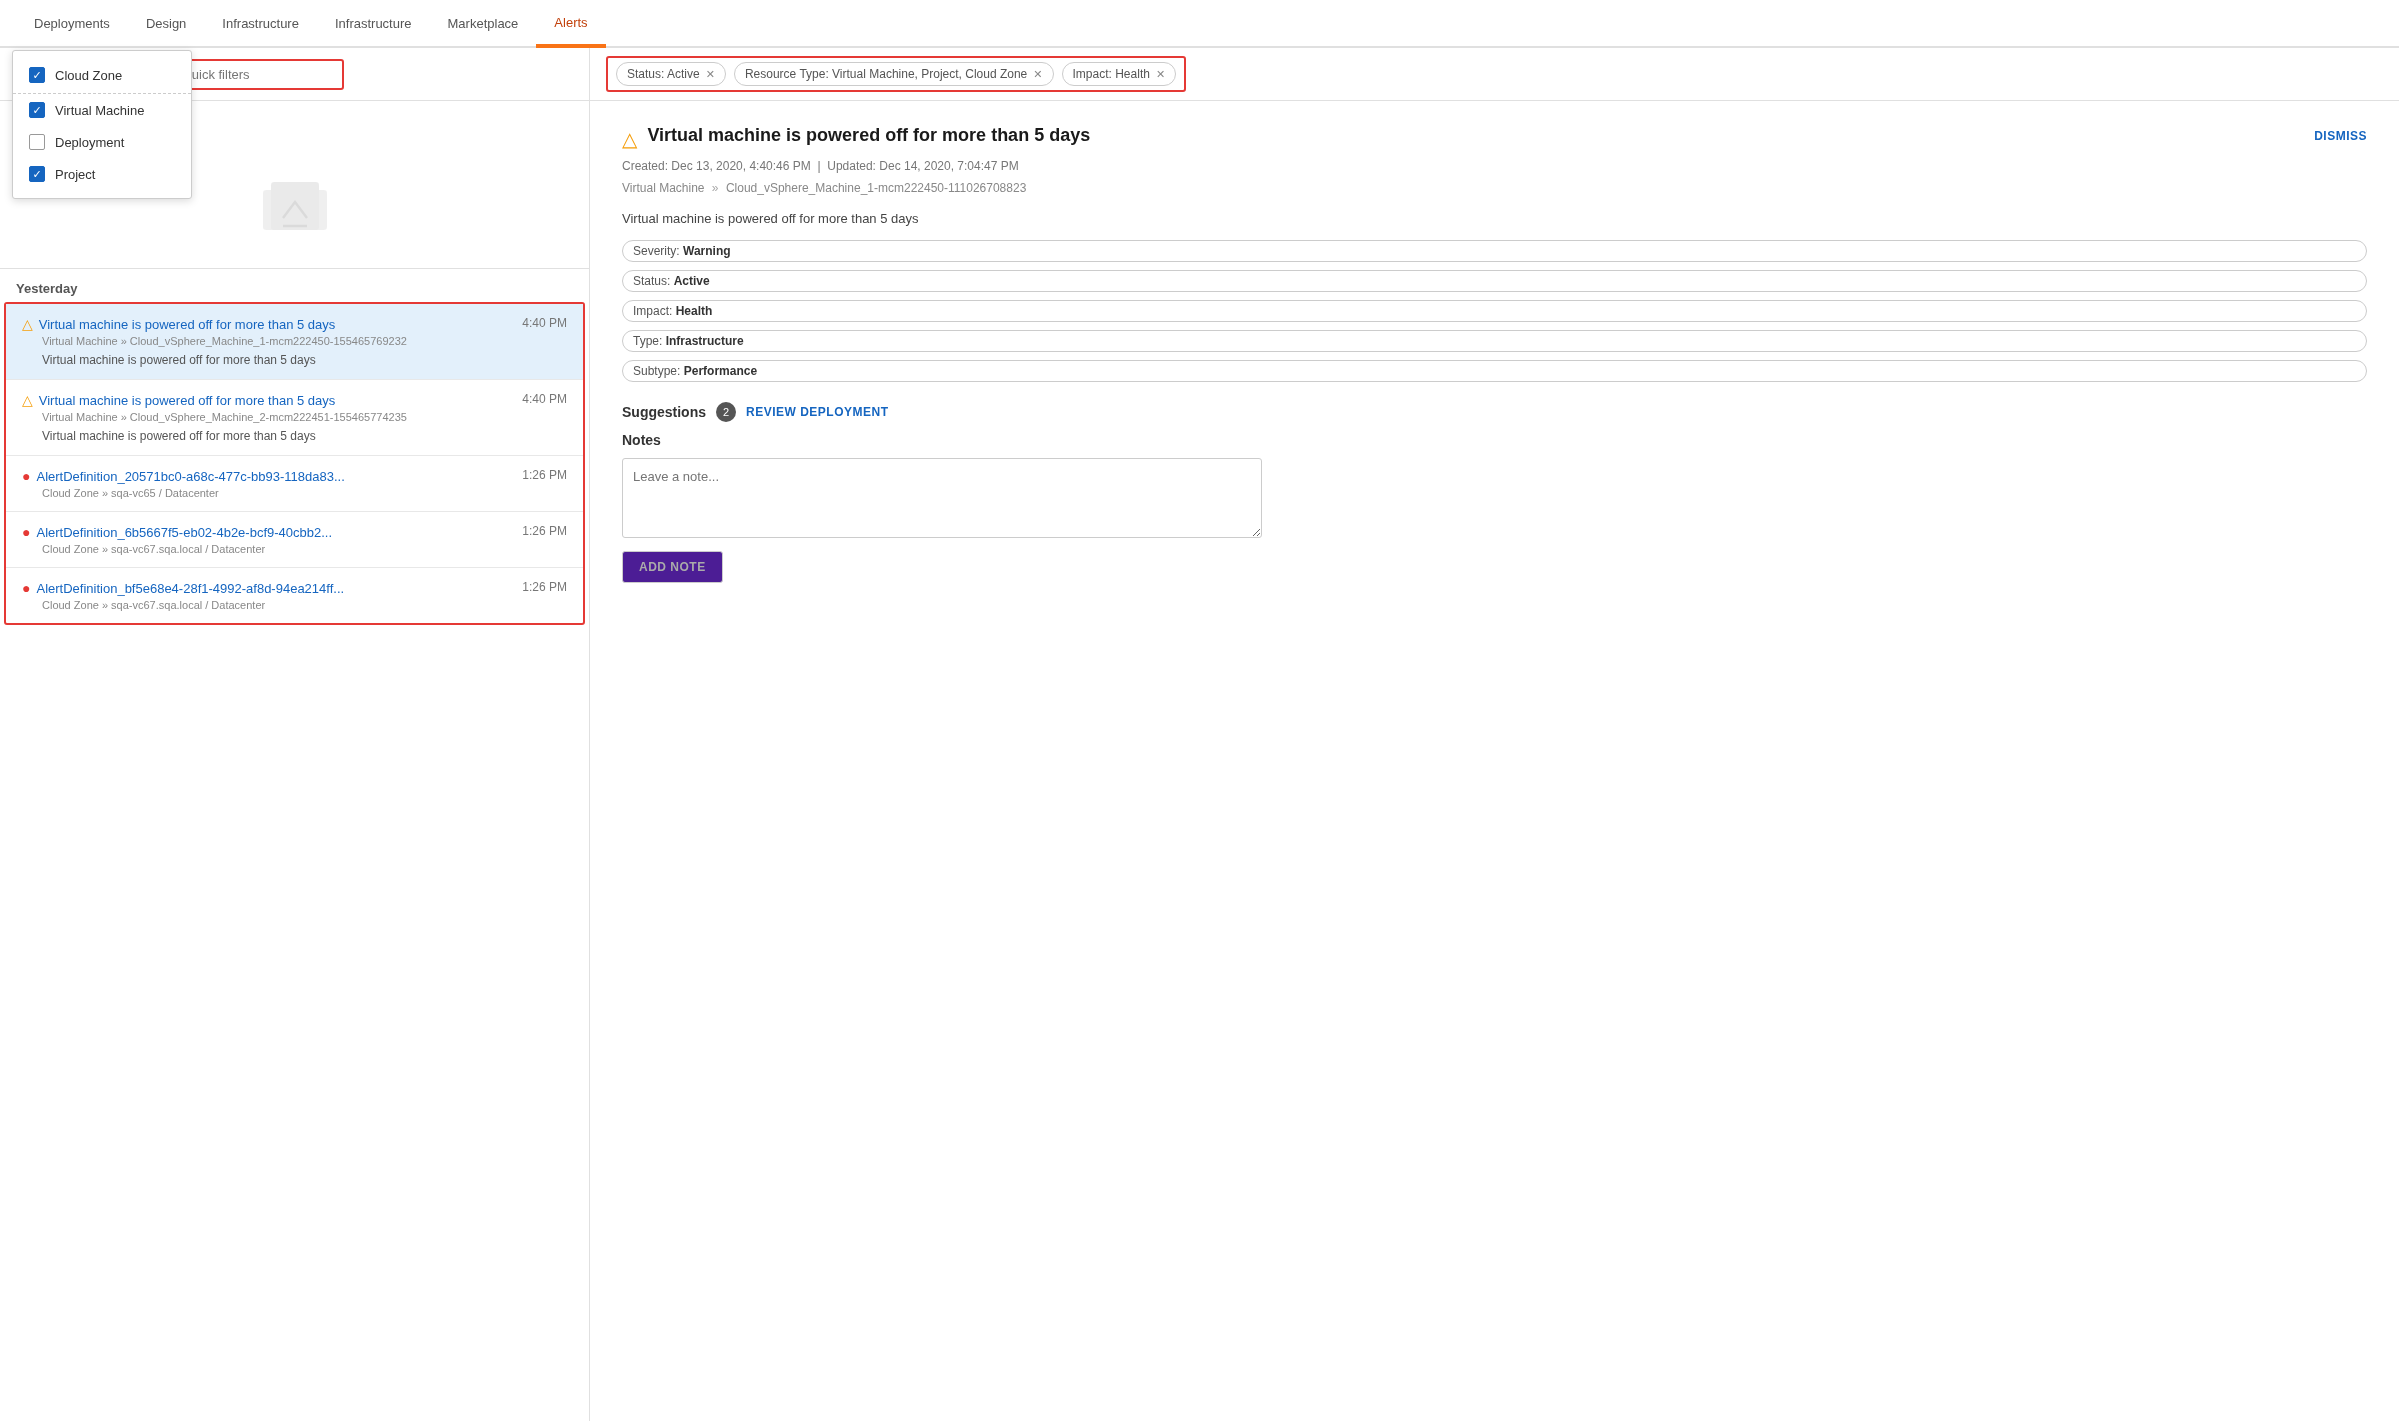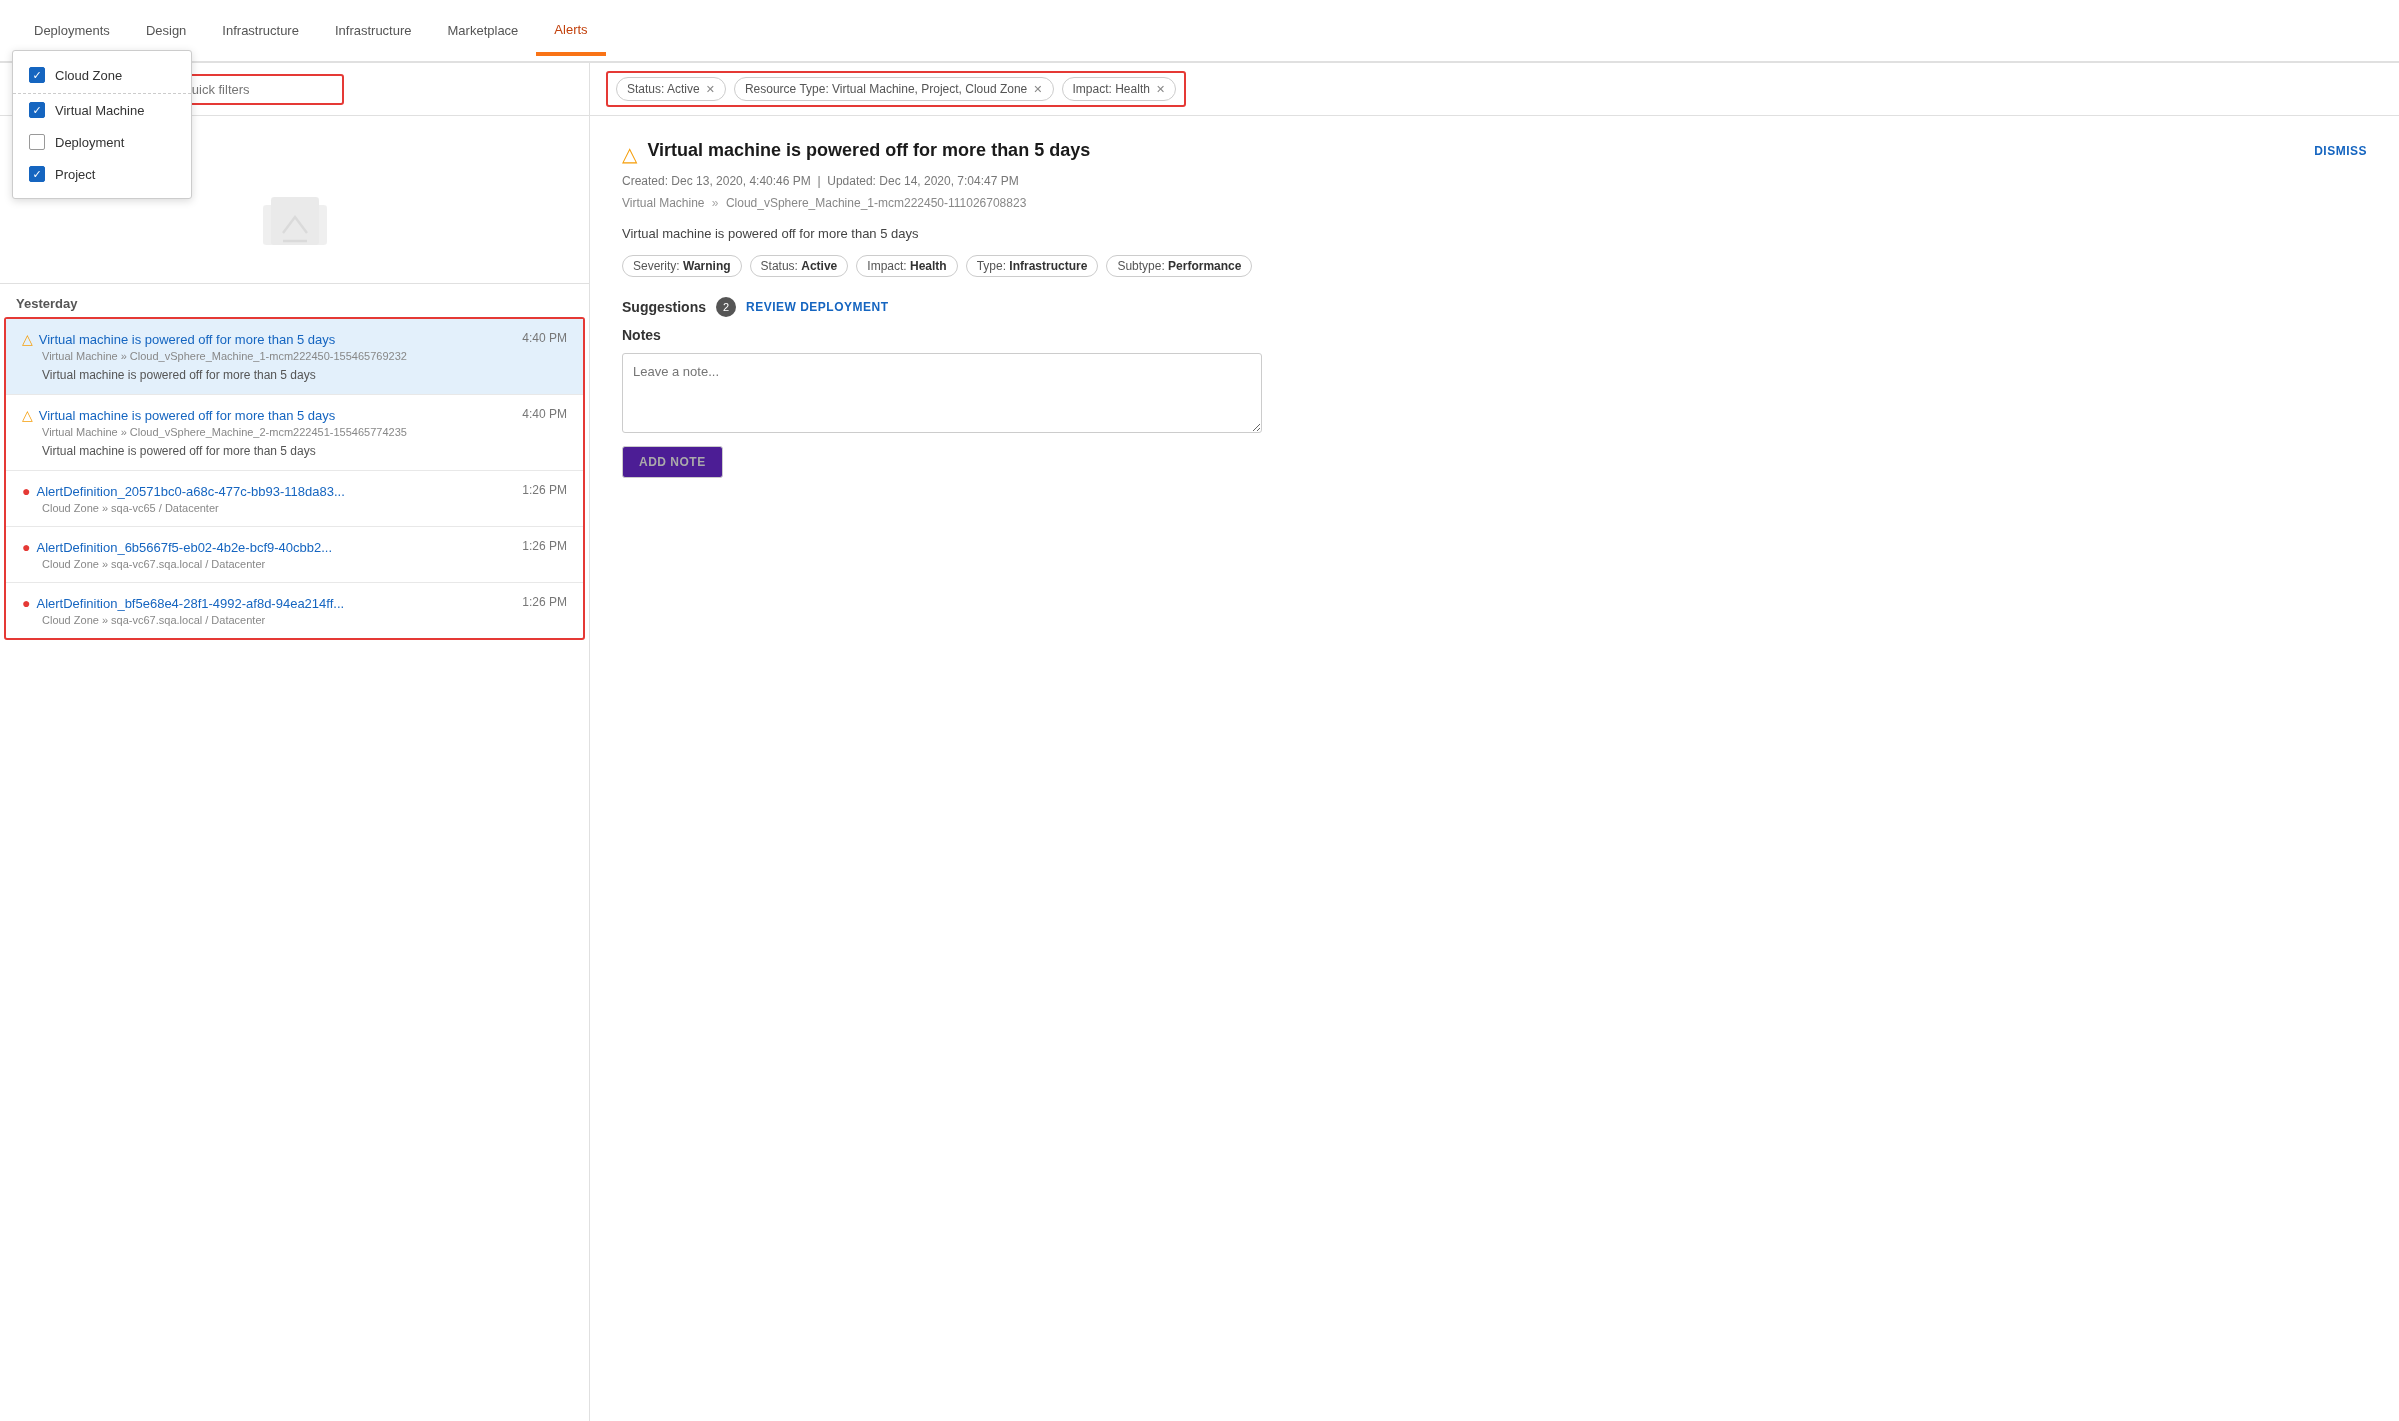--- a/index.html
+++ b/index.html
@@ -4,21 +4,21 @@
   <style>
     * { box-sizing: border-box; margin: 0; padding: 0; }
     body { font-family: 'Helvetica Neue', Arial, sans-serif; font-size: 13px; color: #333; background: #fff; overflow: hidden; }
 
     
     .top-nav {
       display: flex;
       align-items: center;
       border-bottom: 2px solid #e0e0e0;
       padding: 0 16px;
-      height: 63px;
+      height: 48px;
       background: #fff;
     }
     .top-nav a {
       text-decoration: none;
       color: #555;
       padding: 0 18px;
       height: 48px;
       display: flex;
       align-items: center;
       font-size: 13px;
@@ -257,20 +257,21 @@
       color: #444;
       margin-bottom: 14px;
     }
 
     
     .tags-row {
       display: flex;
       flex-wrap: wrap;
       gap: 8px;
       margin-bottom: 20px;
+      flex-direction: column;
     }
     .tag {
       border: 1px solid #ccc;
       border-radius: 12px;
       padding: 3px 10px;
       font-size: 12px;
       color: #555;
     }
     .tag span { font-weight: 600; color: #333; }
     .filter-chip {

